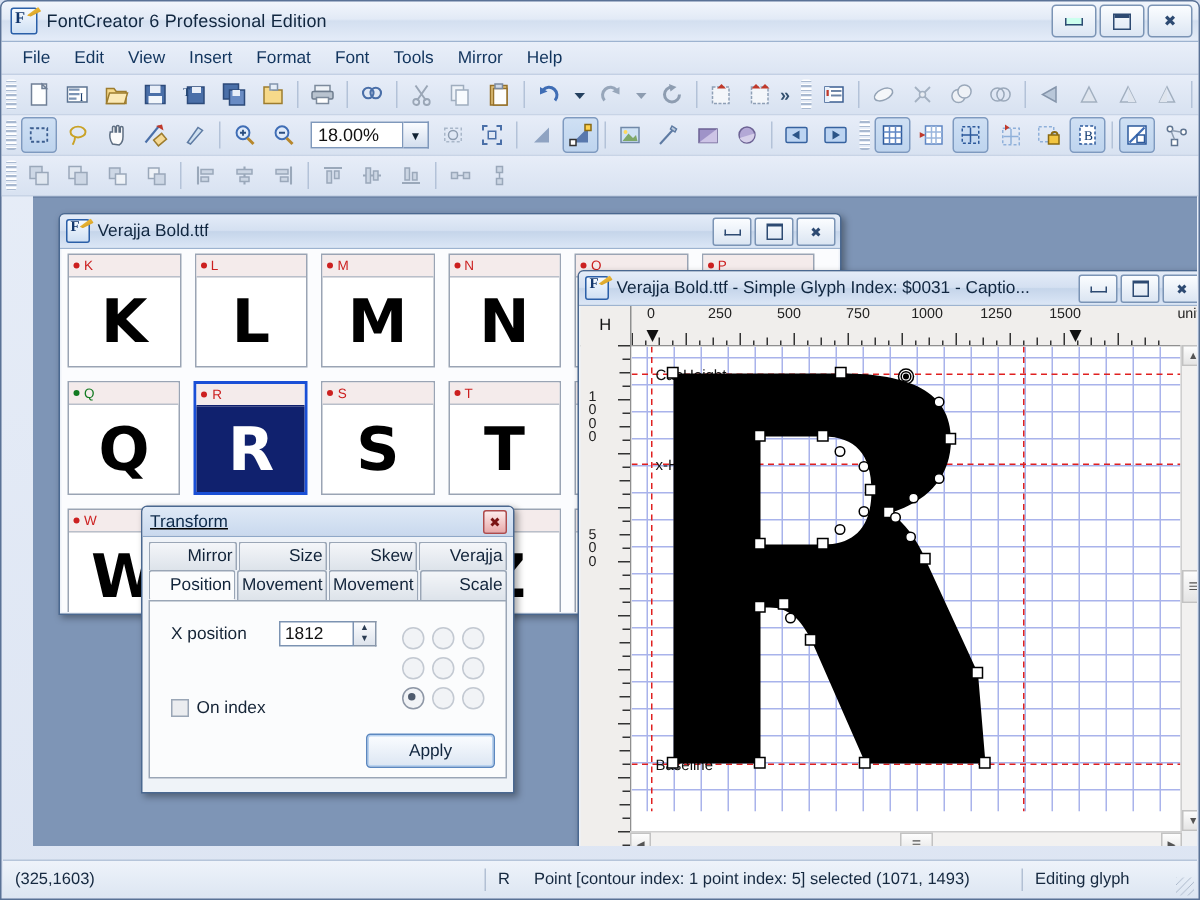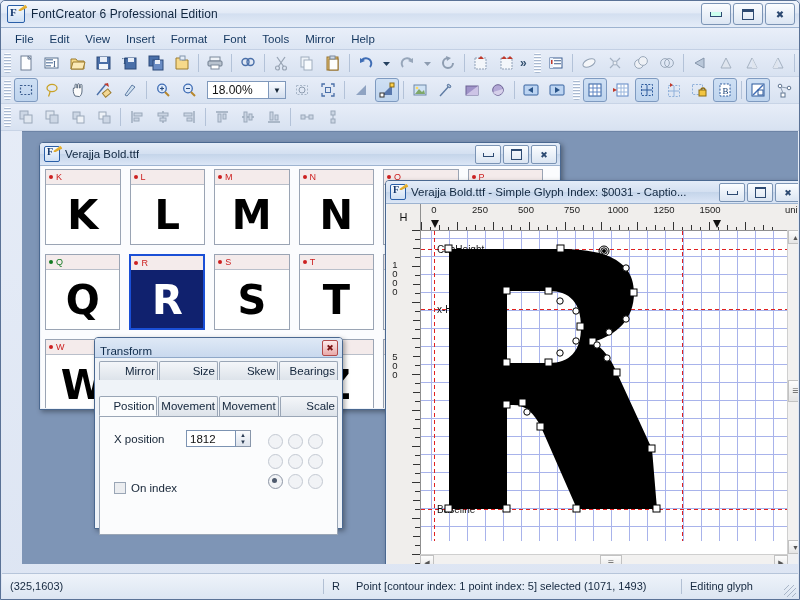--- a/index.html
+++ b/index.html
@@ -156,21 +156,21 @@
   .vruler .lbl{position:absolute;left:3px;font-size:9.5px;color:#222;width:10px;text-align:center;line-height:9px;}
   .canvas{position:absolute;left:34px;top:27px;right:16px;bottom:16px;background:#fff;overflow:hidden;}
   .glyph-svg{position:absolute;left:0;top:0;}
   .edscroll-v{position:absolute;right:0;top:26px;bottom:16px;width:15px;background:#f2f1f0;border-left:1px solid #cfcfcf;}
   .edscroll-h{position:absolute;left:33px;right:15px;bottom:0;height:15px;background:#f2f1f0;border-top:1px solid #cfcfcf;}
   .sbar{background:linear-gradient(#fdfdfd,#e4e4e4);border:1px solid #c2c2c2;box-sizing:border-box;
         display:flex;align-items:center;justify-content:center;font-size:7px;color:#555;}
   
   #transform{left:72px;top:205px;width:247px;height:190px;background:#eff3f8;}
   .tr-tb{height:19px;background:linear-gradient(#dfe9f6,#c9d9ee);border-bottom:1px solid #8fa8c8;
-    display:flex;align-items:flex-end;padding-left:5px;position:relative;border-radius:3px 3px 0 0;}
+    display:flex;align-items:center;padding-left:5px;position:relative;border-radius:3px 3px 0 0;text-decoration:underline;}
   .tr-title{font-size:11.5px;color:#0e2a4a;}
   .tr-close{position:absolute;right:4px;top:2px;width:14px;height:14px;border:1px solid #b04a4a;
     background:linear-gradient(#fdecec,#e9a9a9);border-radius:2px;color:#7a1414;font-size:9px;
     display:flex;align-items:center;justify-content:center;}
   .tabs-row{display:flex;padding:3px 4px 0 4px;gap:1px;}
   .tabx{flex:1;text-align:right;font-size:11.5px;padding:3px 2px 3px;color:#12243a;
     background:linear-gradient(#f4f6f9,#dde3ea);border:1px solid #9aa6b6;border-bottom:none;
     border-radius:2px 2px 0 0;}
   .tabx.active{background:#fbfcfd;border-bottom:1px solid #fbfcfd;position:relative;z-index:2;font-weight:normal;}
   .tab-pane{margin:0 4px 4px 4px;background:#fbfcfd;border:1px solid #9aa6b6;height:119px;position:relative;
@@ -1011,23 +1011,23 @@
       <div class="tr-tb">
         <div class="tr-title">Transform</div>
         <div class="tr-close">
             <span>✖</span>
           </div>
       </div>
       <div class="tabs-row">
         <div class="tabx">Mirror</div>
         <div class="tabx">Size</div>
         <div class="tabx">Skew</div>
-        <div class="tabx">Bearings</div>
-      </div>
-      <div class="tabs-row" style="padding-top:16px">
+        <div class="tabx">Verajja</div>
+      </div>
+      <div class="tabs-row" style="padding-top:0">
         <div class="tabx active">Position</div>
         <div class="tabx">Movement</div>
         <div class="tabx">Movement</div>
         <div class="tabx">Scale</div>
       </div>
 
       <div class="tab-pane">
 
         <div class="fld-row" style="left:14px;top:13px">
           <div class="fld-lbl">X position</div>
@@ -1049,20 +1049,21 @@
           <span class="rad"></span>
           <span class="rad"></span>
           <span class="rad"></span>
           <span class="rad"></span>
           <span class="rad"></span>
           <span class="rad on"></span>
           <span class="rad"></span>
           <span class="rad"></span>
         </div>
 
+        <div class="applybtn">Apply</div>
       </div>
     </div>
 
   </div>
 
   <div class="statusbar">
     <div class="st-cell" style="width:305px">(325,1603)</div>
     <div class="st-div"></div>
     <div class="st-cell">R</div>
     <div class="st-cell" style="flex:1">Point [contour index: 1 point index: 5] selected (1071, 1493)</div>

